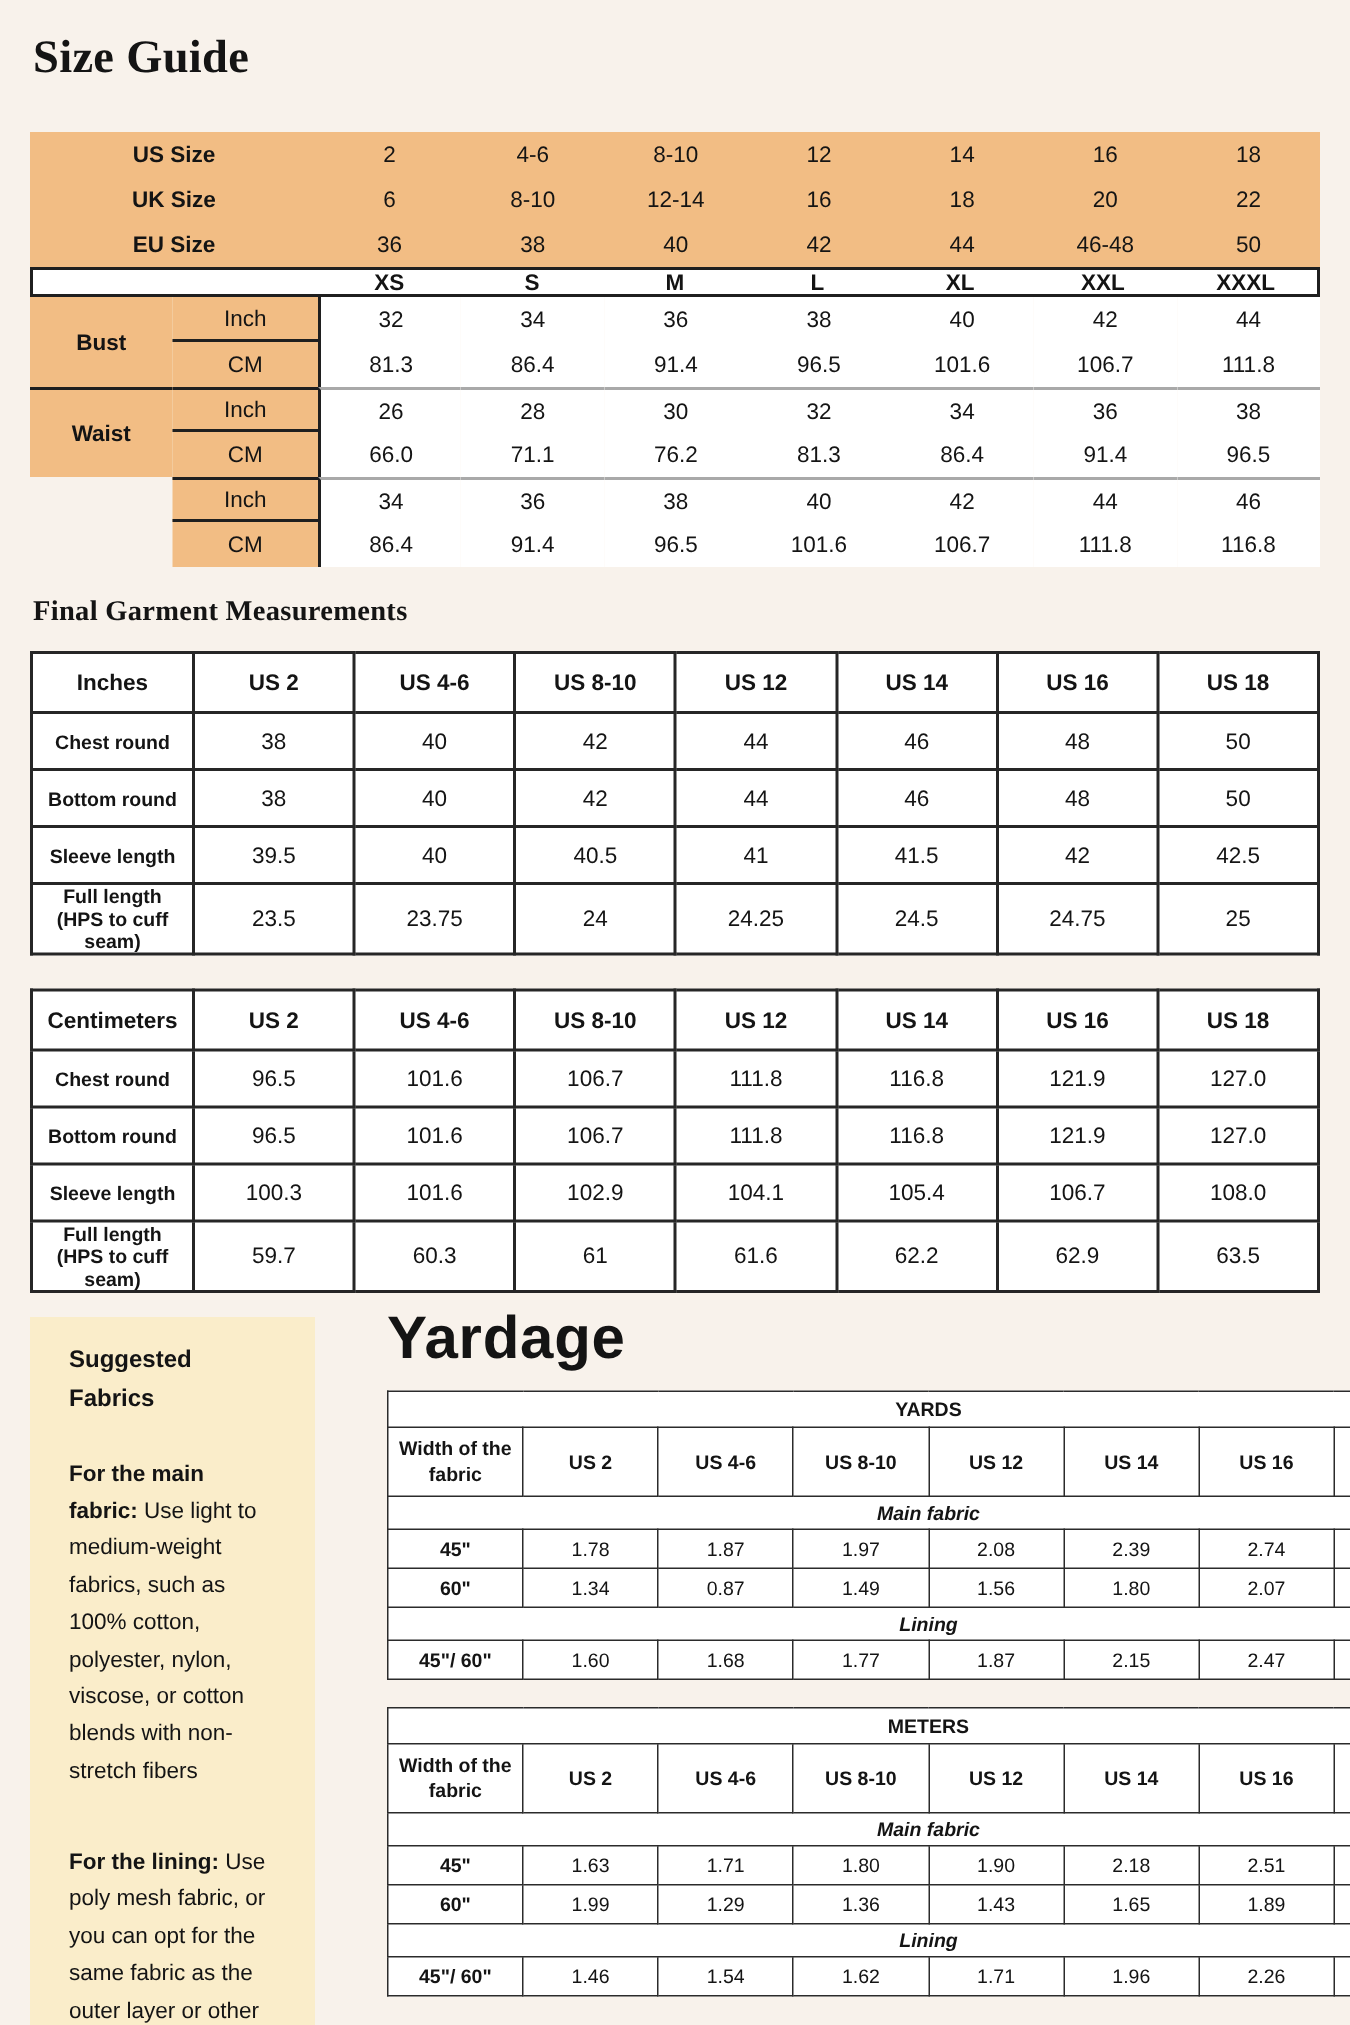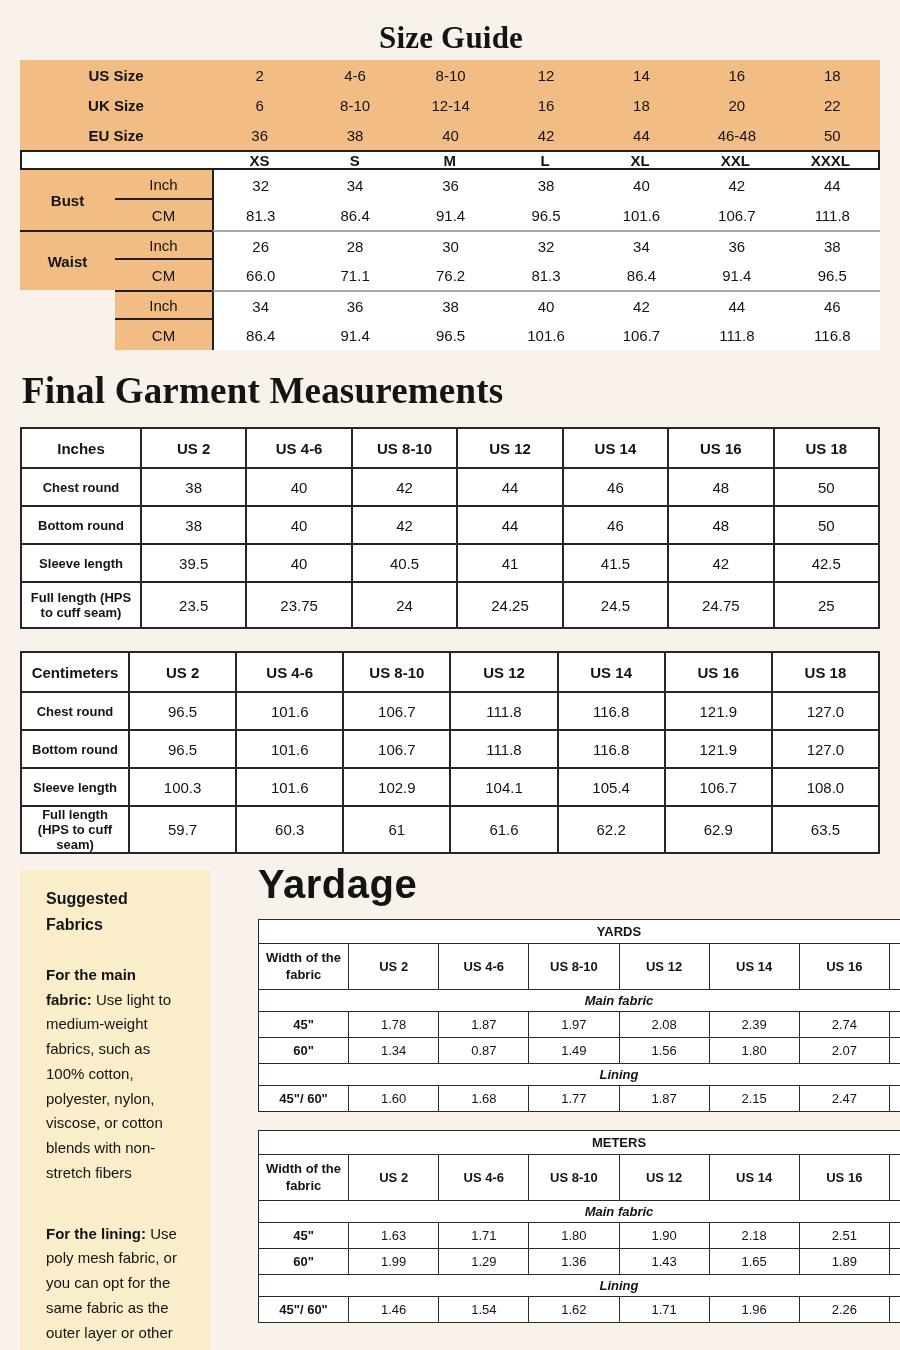--- a/index.html
+++ b/index.html
@@ -9,25 +9,25 @@
     background:var(--bg,#F8F2EB);
     color:var(--ink,#141414);
     font-family:"Liberation Sans",sans-serif;
     overflow:hidden;
   }
   .page{padding:0 20px;width:900px;}
 
   h1.doc-title{
     font-family:"Liberation Serif",serif;
     font-size:31px;font-weight:700;
-    padding:20px 0 4px 2px;letter-spacing:.2px;text-align:center;
+    padding:20px 0 32px 2px;letter-spacing:.2px;
   }
   h2.doc-title{
     font-family:"Liberation Serif",serif;
-    font-size:37px;font-weight:700;
+    font-size:19px;font-weight:700;
     padding:19px 0 15px 2px;letter-spacing:.2px;
   }
 
   
   .conv-grid{
     display:grid;
     grid-template-columns:192px repeat(7,1fr);
     grid-auto-rows:30px;
     background:var(--orange,#F2BD84);
   }
@@ -203,21 +203,21 @@
       <div class="b-val" style="grid-area: 6 / 7;">106.7</div>
       <div class="b-val" style="grid-area: 6 / 8;">111.8</div>
       <div class="b-val" style="grid-area: 6 / 9;">116.8</div>
     </div>
 
   <h2 class="doc-title">Final Garment Measurements</h2>
 
   <table class="gtable" id="gt-inches">
       <tbody>
         <tr class="hd">
-          <th style="width: 120px;">Inches</th>
+          <th style="width: 108px;">Inches</th>
           <th>US 2</th>
           <th>US 4-6</th>
           <th>US 8-10</th>
           <th>US 12</th>
           <th>US 14</th>
           <th>US 16</th>
           <th>US 18</th>
         </tr>
         <tr>
           <th class="g-rowlabel">Chest round</th>

